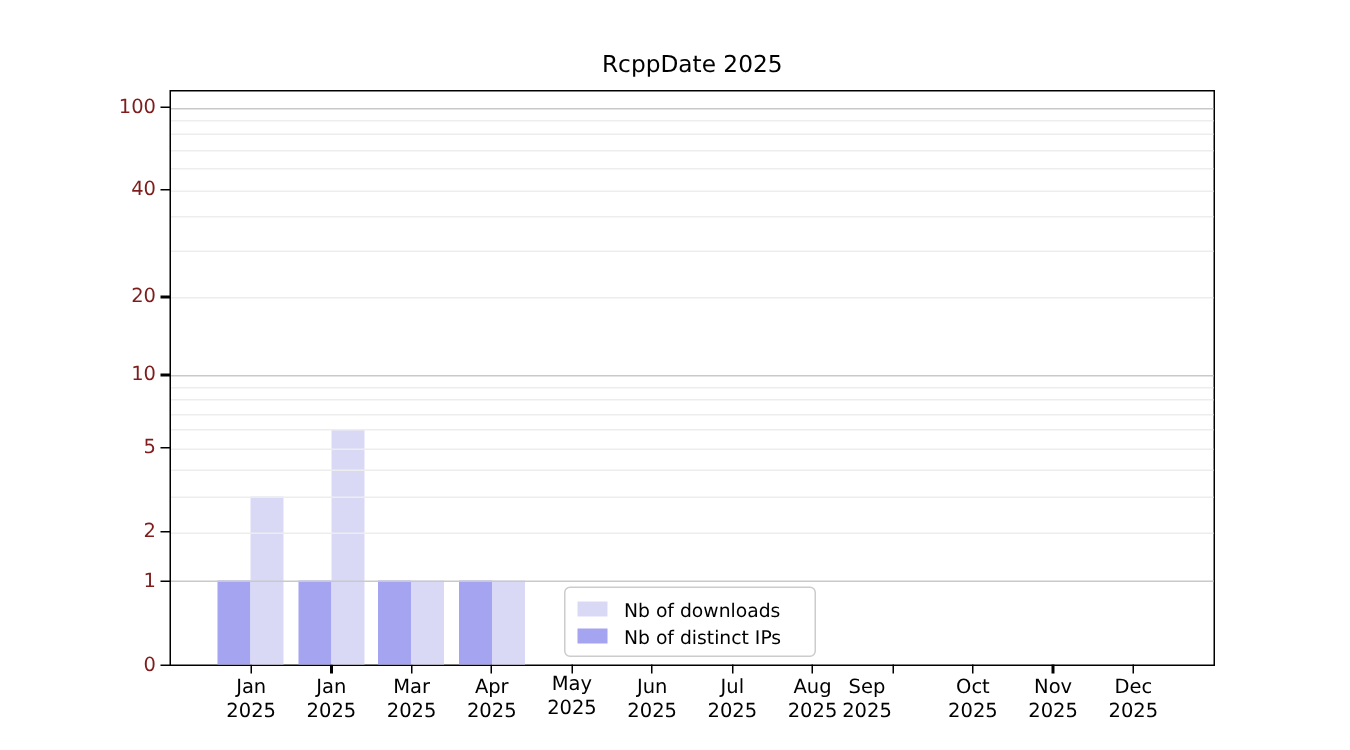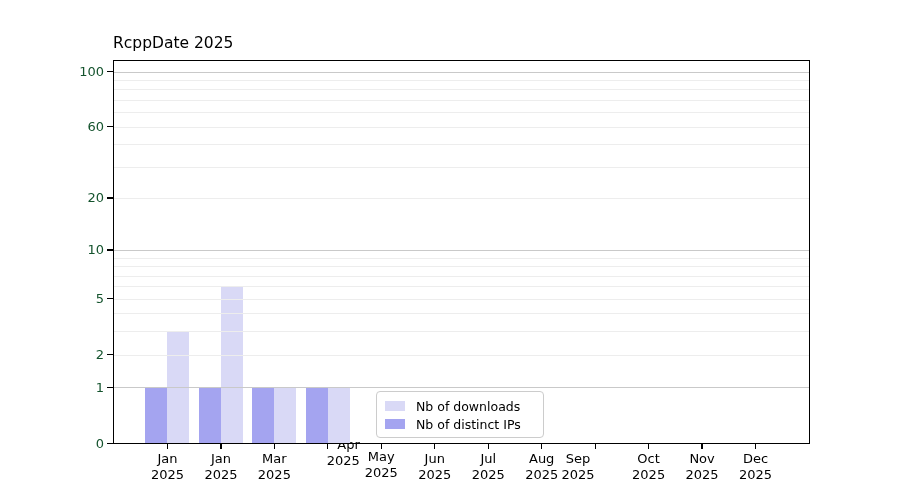--- a/index.html
+++ b/index.html
@@ -9,21 +9,21 @@
     height: 500px;
     background: #ffffff;
     font-family: "DejaVu Sans", "Liberation Sans", sans-serif;
     overflow: hidden;
   }
   #chart-title {
     position: absolute;
     left: 113px;
     top: 34px;
     width: 697px;
-    text-align: left;
+    text-align: center;
     font-size: 15.5px;
     color: #000000;
   }
   #plot-area {
     position: absolute;
     left: 113px;
     top: 60px;
     width: 697px;
     height: 384px;
     border: 1px solid #000000;
@@ -47,21 +47,21 @@
     width: 7px;
     height: 1.2px;
     background: #000000;
   }
   .y-tick-label {
     position: absolute;
     left: -48px;
     width: 38px;
     text-align: right;
     font-size: 13px;
-    color: #14532d;
+    color: #7f1d1d;
     line-height: 17px;
   }
   .x-tick-mark {
     position: absolute;
     width: 1.2px;
     height: 6px;
     background: #000000;
   }
   .x-tick-label {
     position: absolute;
@@ -152,34 +152,34 @@
       <div class="y-tick-label" style="top: 317.704px;">1</div>
       <div class="y-tick-mark" style="top: 293.066px;"></div>
       <div class="y-tick-label" style="top: 285.066px;">2</div>
       <div class="y-tick-mark" style="top: 237.27px;"></div>
       <div class="y-tick-label" style="top: 229.27px;">5</div>
       <div class="y-tick-mark" style="top: 188.478px;"></div>
       <div class="y-tick-label" style="top: 180.478px;">10</div>
       <div class="y-tick-mark" style="top: 136.427px;"></div>
       <div class="y-tick-label" style="top: 128.427px;">20</div>
       <div class="y-tick-mark" style="top: 65.0027px;"></div>
-      <div class="y-tick-label" style="top: 57.0027px;">60</div>
+      <div class="y-tick-label" style="top: 57.0027px;">40</div>
       <div class="y-tick-mark" style="top: 10px;"></div>
       <div class="y-tick-label" style="top: 2px;">100</div>
       <div class="x-tick-mark" style="left: 52.8615px; top: 382px;"></div>
       <div class="x-tick-label" style="left: 21.4615px; top: 390px;">Jan
 2025</div>
       <div class="x-tick-mark" style="left: 106.323px; top: 382px;"></div>
       <div class="x-tick-label" style="left: 74.9231px; top: 390px;">Jan
 2025</div>
       <div class="x-tick-mark" style="left: 159.785px; top: 382px;"></div>
       <div class="x-tick-label" style="left: 128.385px; top: 390px;">Mar
 2025</div>
       <div class="x-tick-mark" style="left: 213.246px; top: 382px;"></div>
-      <div class="x-tick-label" style="left: 181.846px; top: 376px; text-align: right;">Apr
+      <div class="x-tick-label" style="left: 181.846px; top: 390px;">Apr
 2025</div>
       <div class="x-tick-mark" style="left: 266.708px; top: 382px;"></div>
       <div class="x-tick-label" style="left: 235.308px; top: 388px;">May
 2025</div>
       <div class="x-tick-mark" style="left: 320.169px; top: 382px;"></div>
       <div class="x-tick-label" style="left: 288.769px; top: 390px;">Jun
 2025</div>
       <div class="x-tick-mark" style="left: 373.631px; top: 382px;"></div>
       <div class="x-tick-label" style="left: 342.231px; top: 390px;">Jul
 2025</div>

